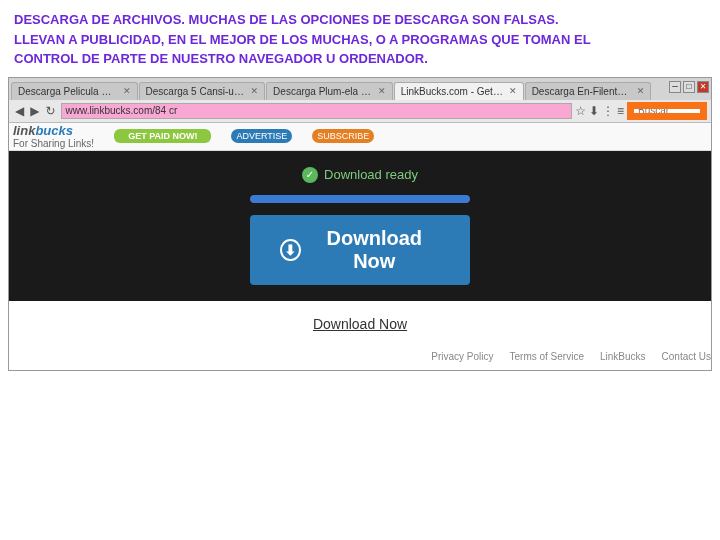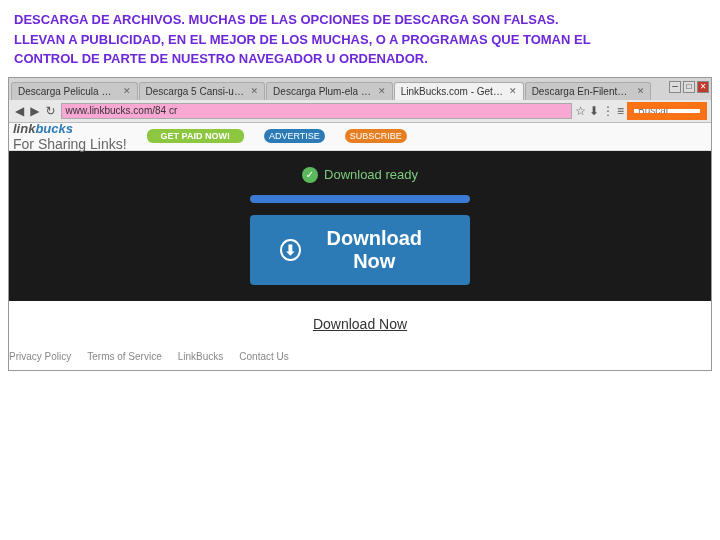--- a/index.html
+++ b/index.html
@@ -165,21 +165,21 @@
     }
 
     .logo-link {
       font-size: 13px;
       font-weight: bold;
       color: #2c7bb6;
       font-style: italic;
     }
 
     .logo-tagline {
-      font-size: 14px;
+      font-size: 10px;
       color: #666;
     }
 
     .get-paid-btn {
       background: #8dc63f;
       color: white;
       font-size: 9px;
       font-weight: bold;
       padding: 2px 14px;
       border-radius: 6px;
@@ -294,21 +294,21 @@
     .download-link {
       font-size: 14px;
       color: #333;
       text-decoration: underline;
       cursor: pointer;
     }
 
     .footer-links {
       margin-top: 18px;
       display: flex;
-      justify-content: flex-start;
+      justify-content: flex-end;
       gap: 16px;
       font-size: 10px;
       color: #888;
     }
 
     .footer-link {
       cursor: pointer;
       text-decoration: none;
       color: #888;
     }

